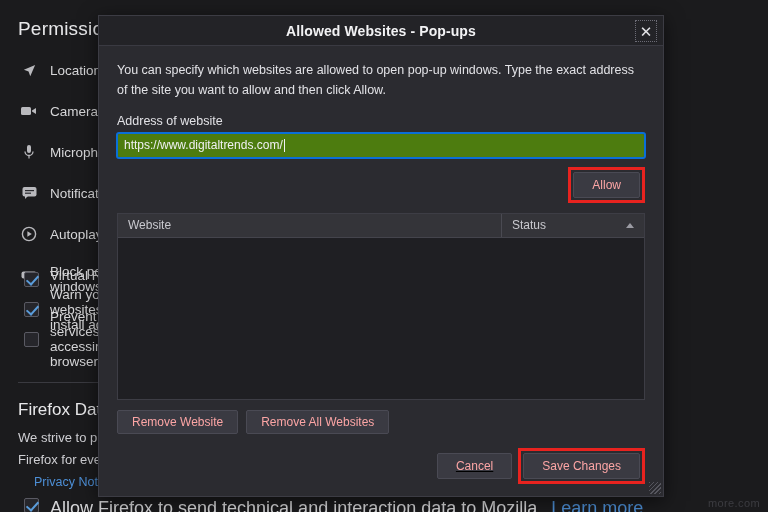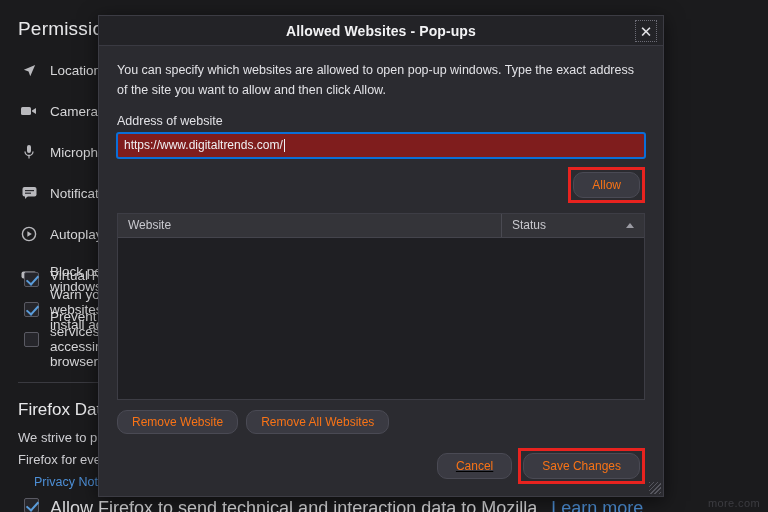--- a/index.html
+++ b/index.html
@@ -94,36 +94,36 @@
     color: #e4e4e8; font-size: 15px; line-height: 1;
     outline: 1px dotted #6c6c76; outline-offset: -1px;
   }
 
   .body { padding: 14px 18px 0 18px; flex: 1; display: flex; flex-direction: column; }
   .desc { font-size: 12.5px; color: #e2e2e6; line-height: 1.62; }
   .field-label { font-size: 12.5px; color: #e2e2e6; margin-top: 13px; margin-bottom: 5px; }
 
   .url-input {
     height: 25px; width: 100%;
-    background: #7f1d1d;
+    background: #4d7c0f;
     border: 1px solid #3a3a42;
     outline: 2px solid #0a6fd8;
     outline-offset: -1px;
     border-radius: 2px;
     display: flex; align-items: center;
     padding: 0 6px;
   }
   .url-text { font-size: 12px; color: #f0f0f3; white-space: nowrap; }
   .caret { display: inline-block; width: 1px; height: 13px; background: #f0f0f3; margin-left: 1px; vertical-align: -2px; }
 
   .allow-row { display: flex; justify-content: flex-end; margin-top: 9px; }
   .hl { border: 3px solid #e8231f; padding: 2px; display: inline-block; }
   .btn {
-    background: #3a3a42; border: 1px solid #4a4a54; border-radius: 10px;
-    color: #f97316; font-size: 12px;
+    background: #3a3a42; border: 1px solid #4a4a54; border-radius: 2px;
+    color: #fca5a5; font-size: 12px;
     height: 24px; padding: 0 14px;
     display: inline-flex; align-items: center; justify-content: center;
     font-family: "Liberation Sans", sans-serif;
   }
 
   .list-wrap {
     margin-top: 10px;
     border: 1px solid #3d3d45;
     background: #0f172a;
     flex: 1; min-height: 0;

